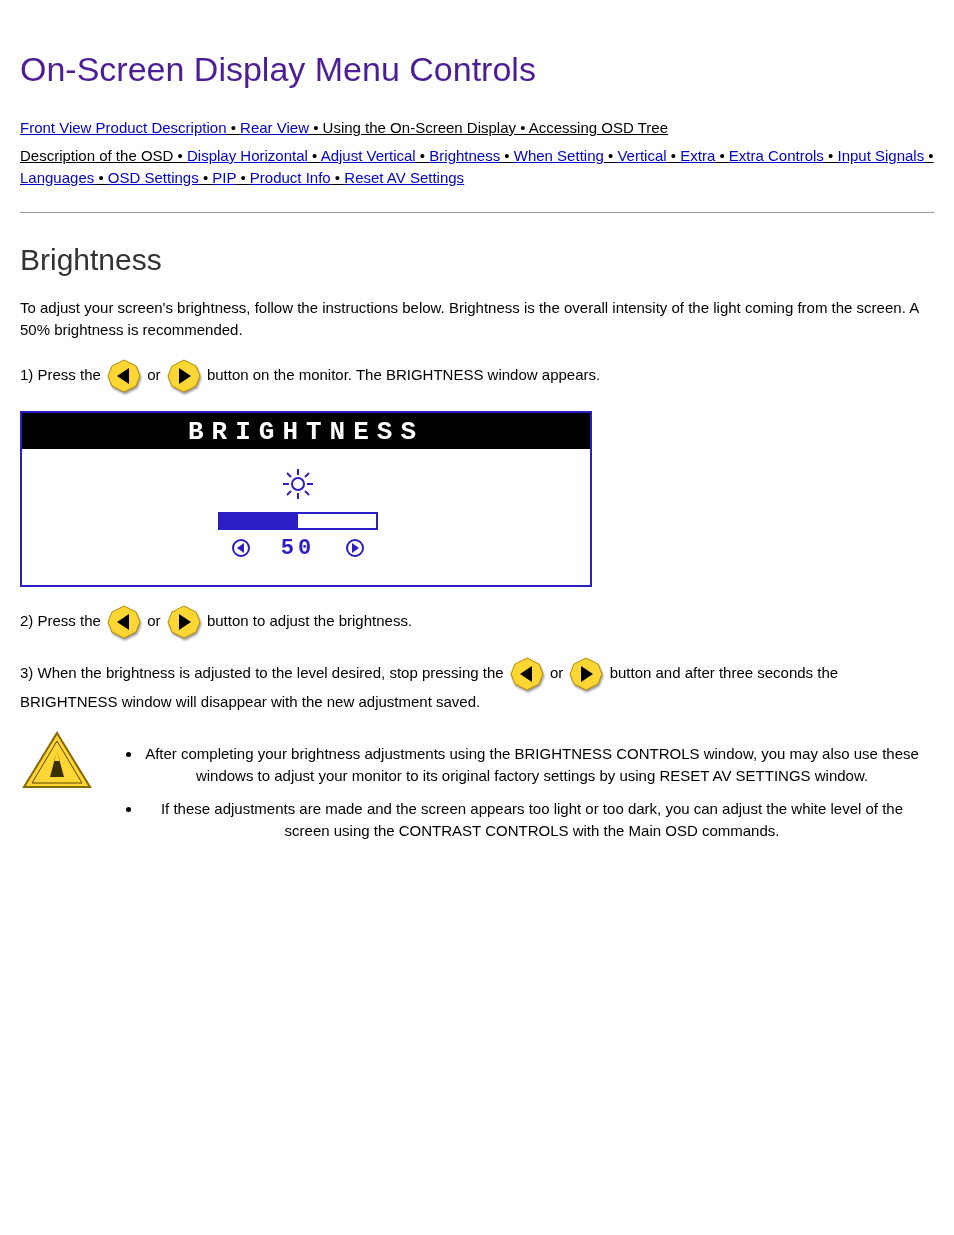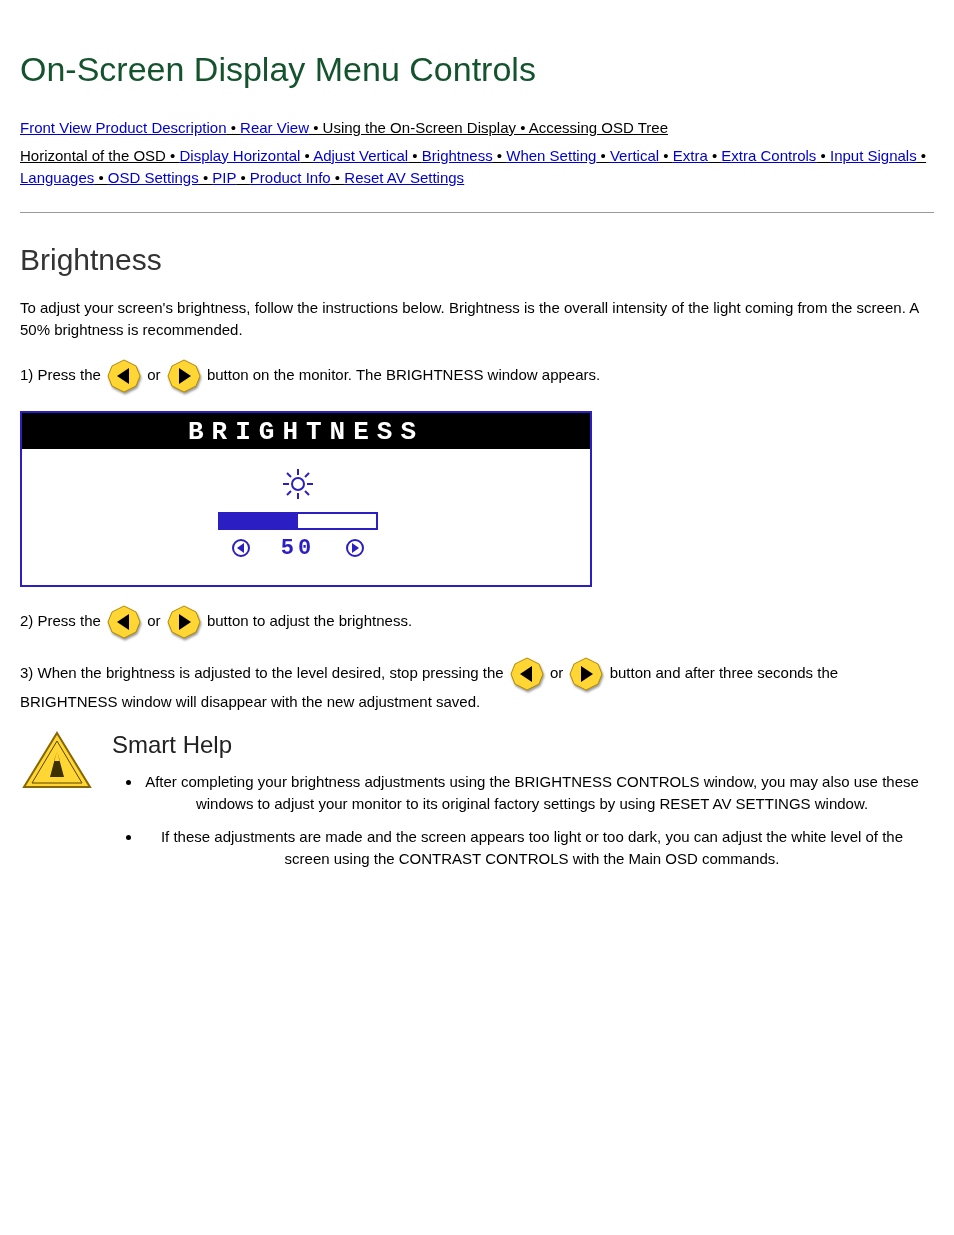--- a/index.html
+++ b/index.html
@@ -7,21 +7,21 @@
     padding: 20px;
     background: #ffffff;
     font-family: Arial, Helvetica, sans-serif;
     font-size: 15px;
     color: #000;
     width: 954px;
     box-sizing: border-box;
   }
   .page-title {
     font-size: 34px;
-    color: #14532d;
+    color: #4c1d95;
     margin: 30px 0 28px 0;
   }
   .nav-line {
     margin: 6px 0;
     line-height: 1.45;
     text-decoration: underline;
   }
   a {
     color: #0000cc;
     text-decoration: underline;
@@ -136,21 +136,21 @@
 <body>
 
 <div class="page-title">On-Screen Display Menu Controls</div>
 
 <div class="nav-line">
   <a>Front View Product Description</a><span> • </span>
   <a>Rear View</a><span> • Using the On-Screen Display • Accessing OSD Tree</span>
 </div>
 
 <div class="nav-line">
-  <span>Horizontal of the OSD • </span>
+  <span>Description of the OSD • </span>
   <a>Display Horizontal</a><span> • </span>
   <a>Adjust Vertical</a><span> • </span>
   <a>Brightness</a><span> • </span>
   <a>When Setting</a><span> • </span>
   <a>Vertical</a><span> • </span>
   <a>Extra</a><span> • </span>
   <a>Extra Controls</a><span> • </span>
   <a>Input Signals</a><span> • </span>
   <a>Languages</a><span> • </span>
   <a>OSD Settings</a><span> • </span>
@@ -260,19 +260,18 @@
 
 <div class="notes-block">
   <span class="warn-tri">
     <svg viewBox="0 0 74 60">
       <polygon points="37,2 70,56 4,56" fill="#ffd633" stroke="#886600" stroke-width="2"></polygon>
       <polygon points="37,10 62,52 12,52" fill="none" stroke="#5a4200" stroke-width="1"></polygon>
       <path d="M37 20 L30 46 L44 46 Z M37 20 L40 30 L34 30 Z" fill="#3a3000"></path>
     </svg>
   </span>
   <div class="notes-text">
-    <div class="notes-title">Smart Help</div>
     <ul style="margin:12px;padding-left:18px;text-align:center;">
       <li>After completing your brightness adjustments using the BRIGHTNESS CONTROLS window, you may also use these windows to adjust your monitor to its original factory settings by using RESET AV SETTINGS window.</li>
       <li> If these adjustments are made and the screen appears too light or too dark, you can adjust the white level of the screen using the CONTRAST CONTROLS with the Main OSD commands.</li>
     </ul>
   </div>
 </div>
 
 </body></html>

